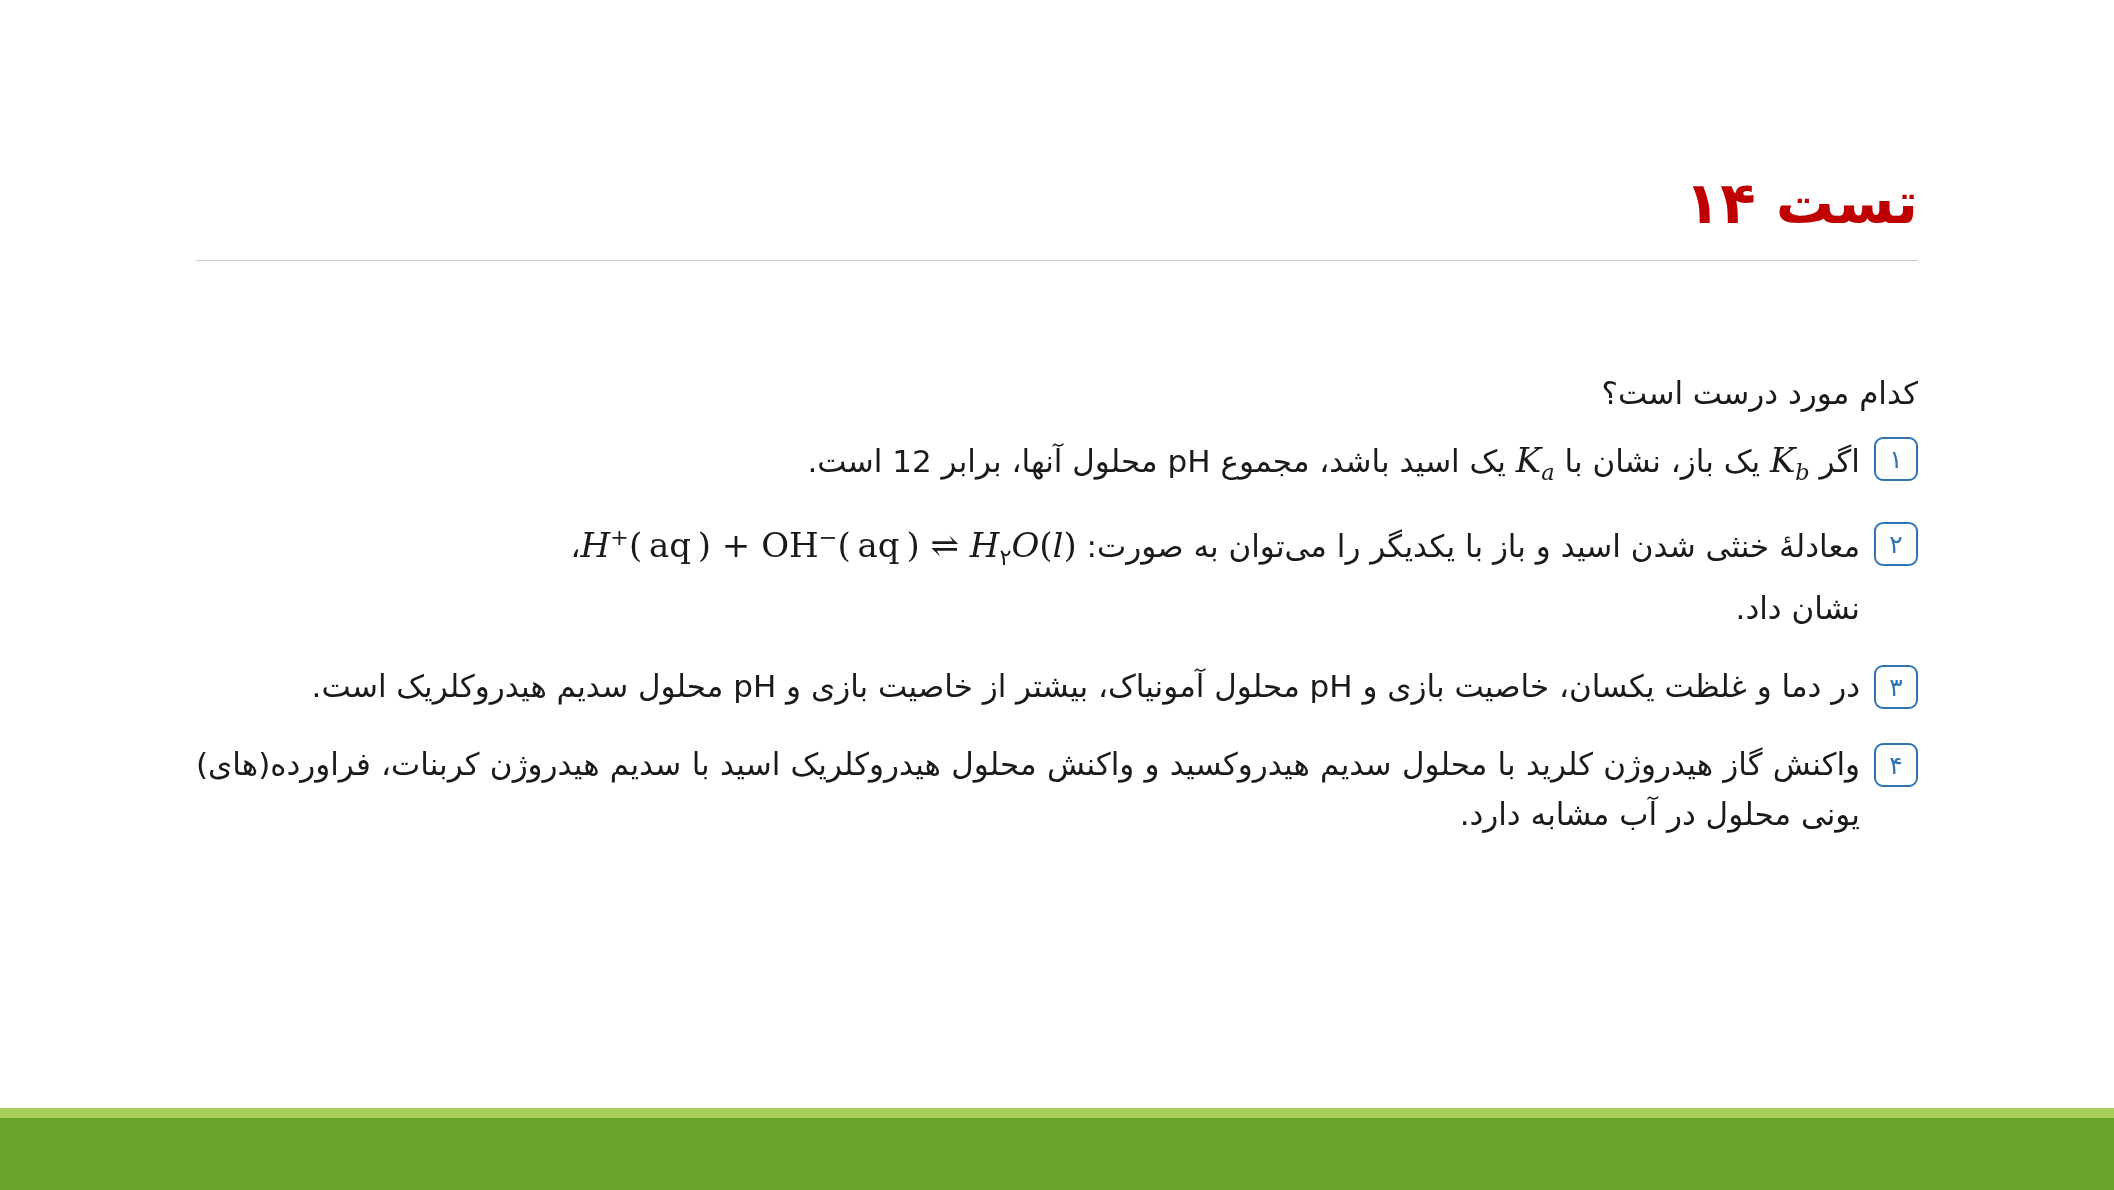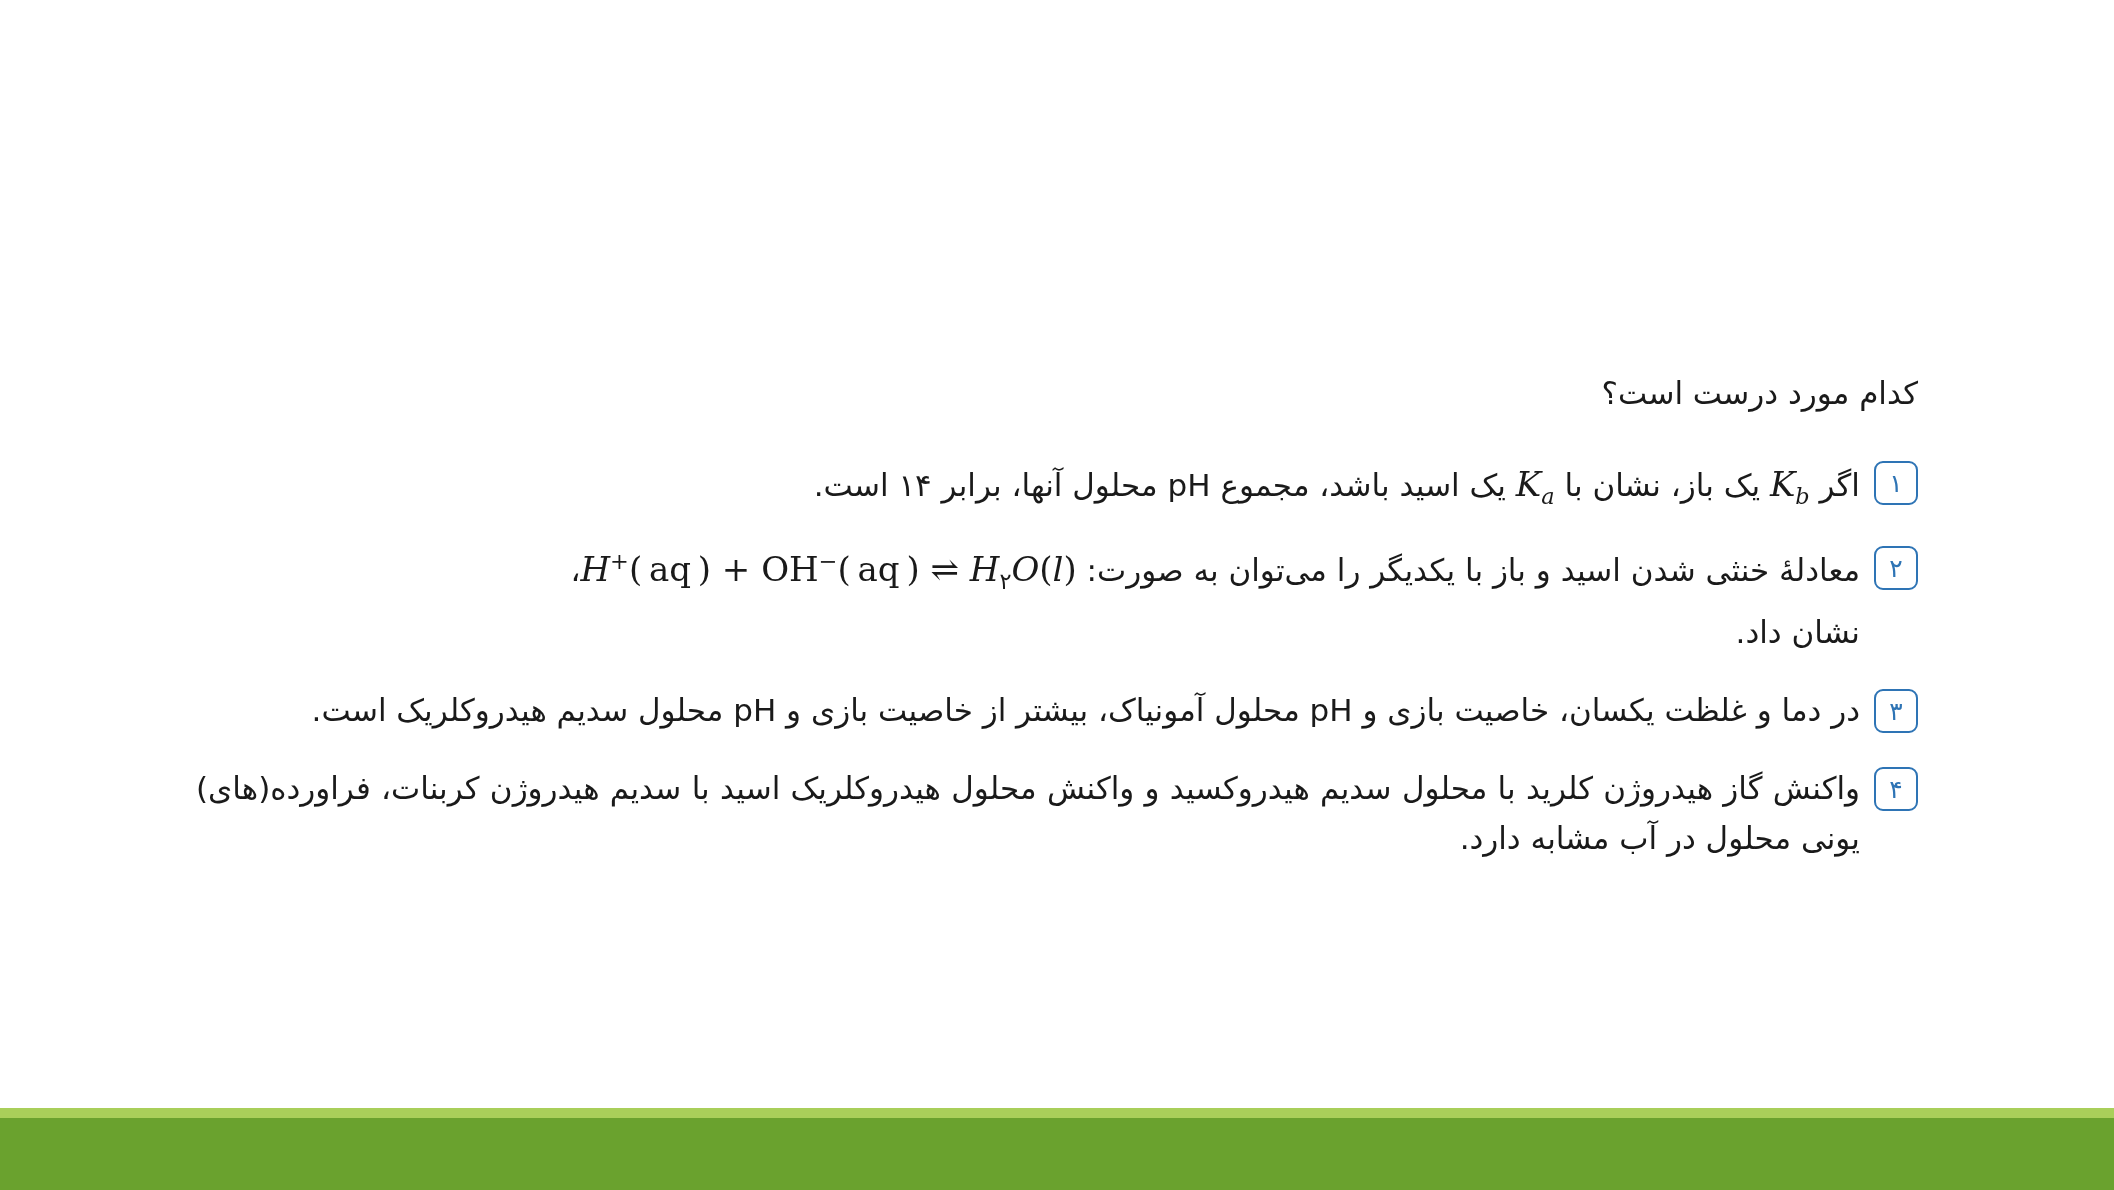--- a/index.html
+++ b/index.html
@@ -50,21 +50,21 @@
     right: 196px;
     left: 196px;
     direction: rtl;
     text-align: right;
   }
 
   .question-line {
     font-size: 31px;
     color: #1a1a1a;
     line-height: 1.5;
-    margin-bottom: 40px;
+    margin-bottom: 16px;
     text-align: right;
   }
 
   .option-row {
     display: flex;
     flex-direction: row;
     align-items: flex-start;
     margin-bottom: 28px;
   }
 
@@ -141,29 +141,33 @@
     bottom: 0;
     height: 72px;
     background: #6aa22e;
   }
 </style>
 </head>
 <body>
 
 <div class="slide">
 
+  <div class="title-block">
+    <div class="slide-title">تست ۱۴</div>
+    <div class="title-rule"></div>
+  </div>
 
   <div class="body-block">
 
     <div class="question-line">کدام مورد درست است؟</div>
 
     <div class="option-row">
       <div class="option-num">۱</div>
       <div class="option-text">
-        <span>اگر </span><span class="mathi"><span>K</span><span class="sub">b</span></span><span> یک باز، نشان با </span><span class="mathi"><span>K</span><span class="sub">a</span></span><span> یک اسید باشد، مجموع pH محلول آنها، برابر ۱۴ است.</span>
+        <span>اگر </span><span class="mathi"><span>K</span><span class="sub">b</span></span><span> یک باز، نشان با </span><span class="mathi"><span>K</span><span class="sub">a</span></span><span> یک اسید باشد، مجموع pH محلول آنها، برابر 12 است.</span>
       </div>
     </div>
 
     <div class="option-row">
       <div class="option-num">۲</div>
       <div class="option-text">
         <span>معادلۀ خنثی شدن اسید و باز با یکدیگر را می‌توان به صورت: </span><span class="eqn mathr"><span class="mathi">H</span><span class="sup">+</span>( aq ) + OH<span class="sup">−</span>( aq ) ⇌ <span class="mathi">H</span><span class="subr">۲</span><span class="mathi">O</span>(<span class="mathi">l</span>)</span><span>،</span>
         <div style="text-align:right; margin-top:8px;">نشان داد.</div>
       </div>
     </div>

